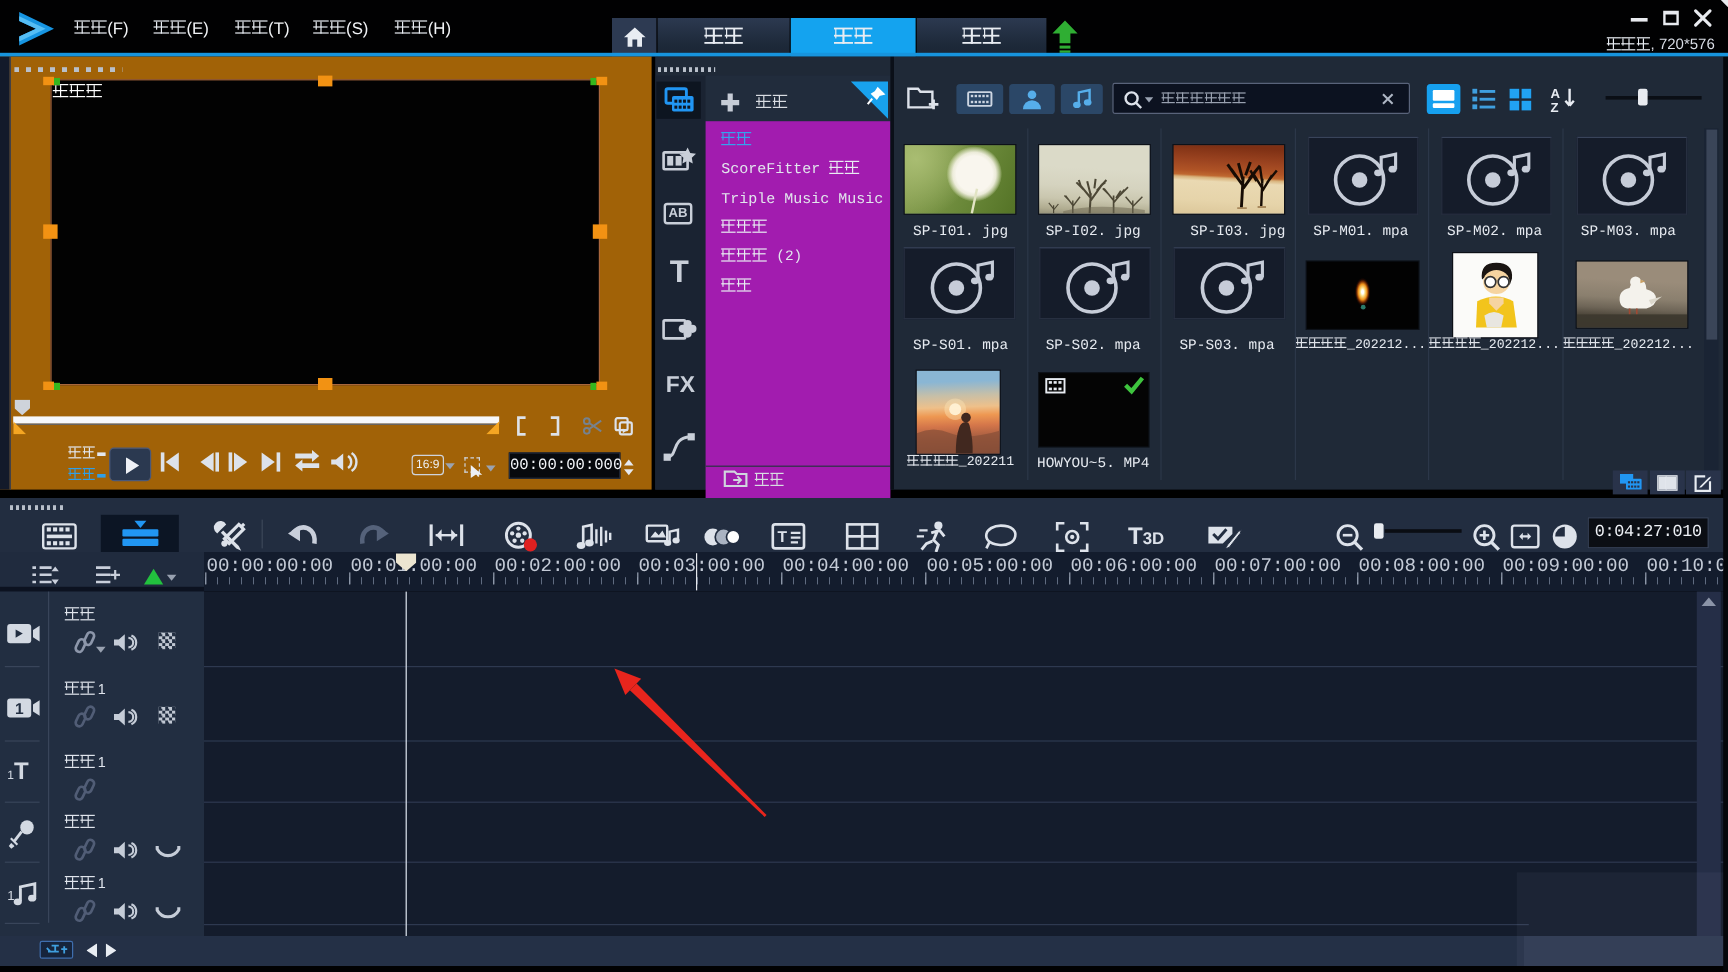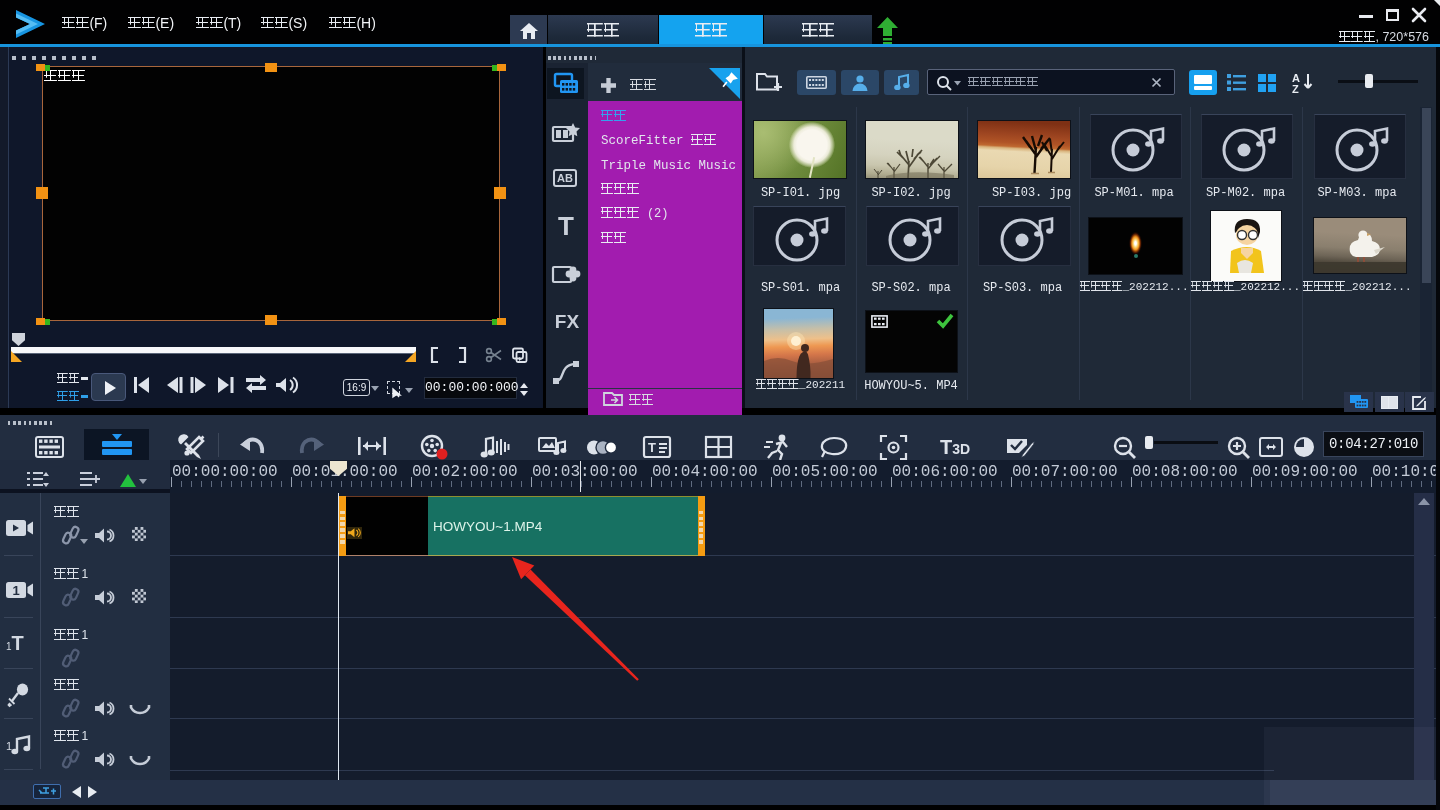--- a/index.html
+++ b/index.html
@@ -18,21 +18,21 @@
 
 #titlebar{left:0;top:0;width:1440px;height:47px;background:#010102}
 #bluline{left:0;top:44px;width:1440px;height:3px;background:#1794dd}
 .menuitem{top:15px;color:#f0f2f5;font-size:14px;white-space:nowrap}
 .tab{top:15px;height:32px;background:linear-gradient(#2c3950,#1d2939 70%,#1a2534);color:#fff;font-size:17px;font-weight:bold;text-align:center;line-height:31px}
 #homebtn{left:510px;top:15px;width:37px;height:32px;background:#2d3a52}
 .winbtn{top:8px;color:#e8eaef}
 #wintitle{top:30px;right:11px;color:#d8dce4;font-size:12.5px}
 
 
-#prevpanel{left:0;top:47px;width:543px;height:361px;background:#0f172a}
+#prevpanel{left:0;top:47px;width:543px;height:361px;background:#a16207}
 #prevpanel .edge{left:0;top:0;width:8px;height:361px;background:#131a2a}
 #video{left:42px;top:19px;width:458px;height:255px;background:#020202;border:1px solid #a8663c}
 .hnd{position:absolute;background:#f29213}
 .hndg{position:absolute;background:#35b61e}
 
 
 #library{left:546px;top:47px;width:894px;height:361px;background:#1f2937}
 #navstrip{left:0;top:16px;width:42px;height:345px;background:#1a2332}
 #navpanel{left:42px;top:16px;width:154px;height:38px;background:#212c3c}
 #navlist{left:42px;top:54px;width:154px;height:330px;background:#a21caf}
@@ -755,37 +755,20 @@
         </svg>
       <svg class="abs" style="left:95px;top:259px" width="19" height="15" viewBox="0 0 19 15">
           <use href="#spkico"></use>
         </svg>
       <svg class="abs wv" width="20" height="12" style="left:130px;top:261px">
           <use href="#wvico"></use>
         </svg>
     </div>
     <div class="abs" style="left:337.5px;top:0;width:1.5px;height:287px;background:#dfe7f0"></div>
 
-    <div class="abs" style="left:339px;top:2.5px;width:365.5px;height:60.5px">
-      <div class="abs" style="left:6.5px;top:0.5px;width:82.5px;height:59.5px;background:#010101;border-top:1px solid #6e3b22;border-bottom:1px solid #b0826a"></div>
-      <div class="abs" style="left:89px;top:0.5px;width:269.5px;height:59.5px;background:#177162;border-top:1px solid #8f9030;border-bottom:1px solid #a8a850"></div>
-      <div class="abs" style="left:0;top:0;width:6.5px;height:60.5px;background:#f59c12">
-        <div style="position:absolute;left:1px;top:13px;width:4.5px;height:35px;background:repeating-linear-gradient(0deg,#f2d8ae 0 3.8px,transparent 3.8px 5.9px)"></div>
-      </div>
-      <div class="abs" style="left:358.5px;top:0;width:7px;height:60.5px;background:#f59c12">
-        <div style="position:absolute;left:1px;top:13px;width:4.5px;height:35px;background:repeating-linear-gradient(0deg,#f2d8ae 0 3.8px,transparent 3.8px 5.9px)"></div>
-      </div>
-      <div class="abs" style="left:7.5px;top:31.5px;width:15px;height:11.5px;background:rgba(95,75,22,.5)">
-        <svg style="position:absolute;left:1.5px;top:1px" width="12" height="9.5" viewBox="0 0 13 10">
-          <path d="M0 3.5 v3 h3 l4 3.5 V0 L3 3.5 Z" fill="#f0a81c"></path>
-          <path d="M9 2 a3.5 3.5 0 0 1 0 6 M11 .5 a5.5 5.5 0 0 1 0 9" fill="none" stroke="#f0a81c" stroke-width="1.2"></path>
-        </svg>
-      </div>
-      <span class="abs" style="left:94px;top:23px;font-size:13.5px;color:#ddf4ea">HOWYOU~1.MP4</span>
-    </div>
         <div class="abs" style="left:1414px;top:0;width:20px;height:287px;background:#252e47"></div>
     <div class="abs" style="left:1418px;top:5px;width:0;height:0;border:6px solid transparent;border-bottom:7px solid #8b94a8;border-top-width:0"></div>
   </div>
   <svg class="abs" style="left:480px;top:540px;z-index:5" width="200" height="160" viewBox="0 0 200 160">
     <polygon points="32,17 54.3,25.6 41.1,39.2" fill="#e8251d"></polygon>
     <polygon points="44.9,35.3 50.5,29.5 158.8,139.2 157.2,140.8" fill="#e8251d"></polygon>
   </svg>
   <div class="abs" id="bottombar">
     <div class="abs" style="left:33px;top:4px;width:28px;height:15px;background:#16243c;border:1px solid #3f6eae;border-radius:2px">
       <svg style="margin:2px auto 0;display:block" width="18" height="9" viewBox="0 0 18 9">

